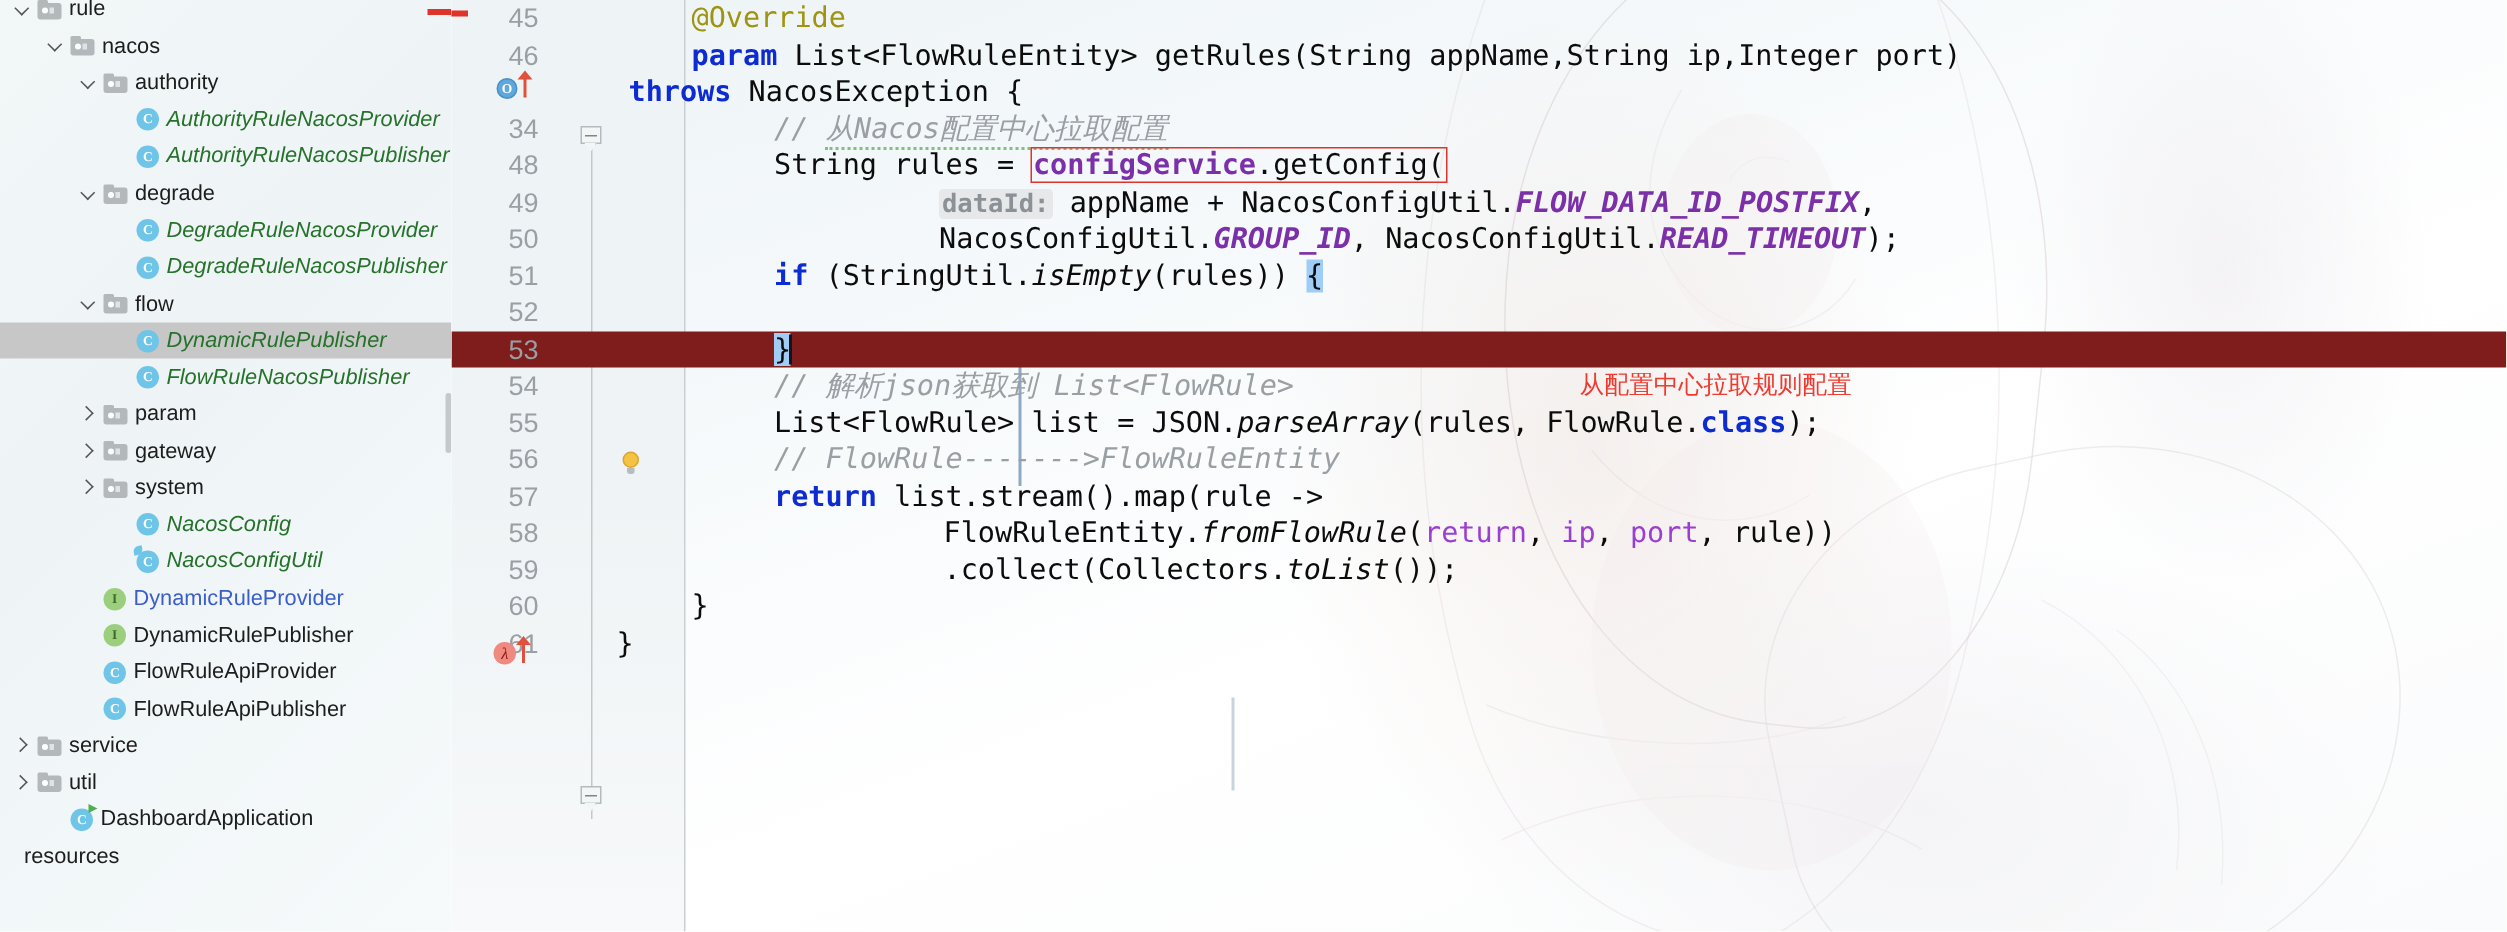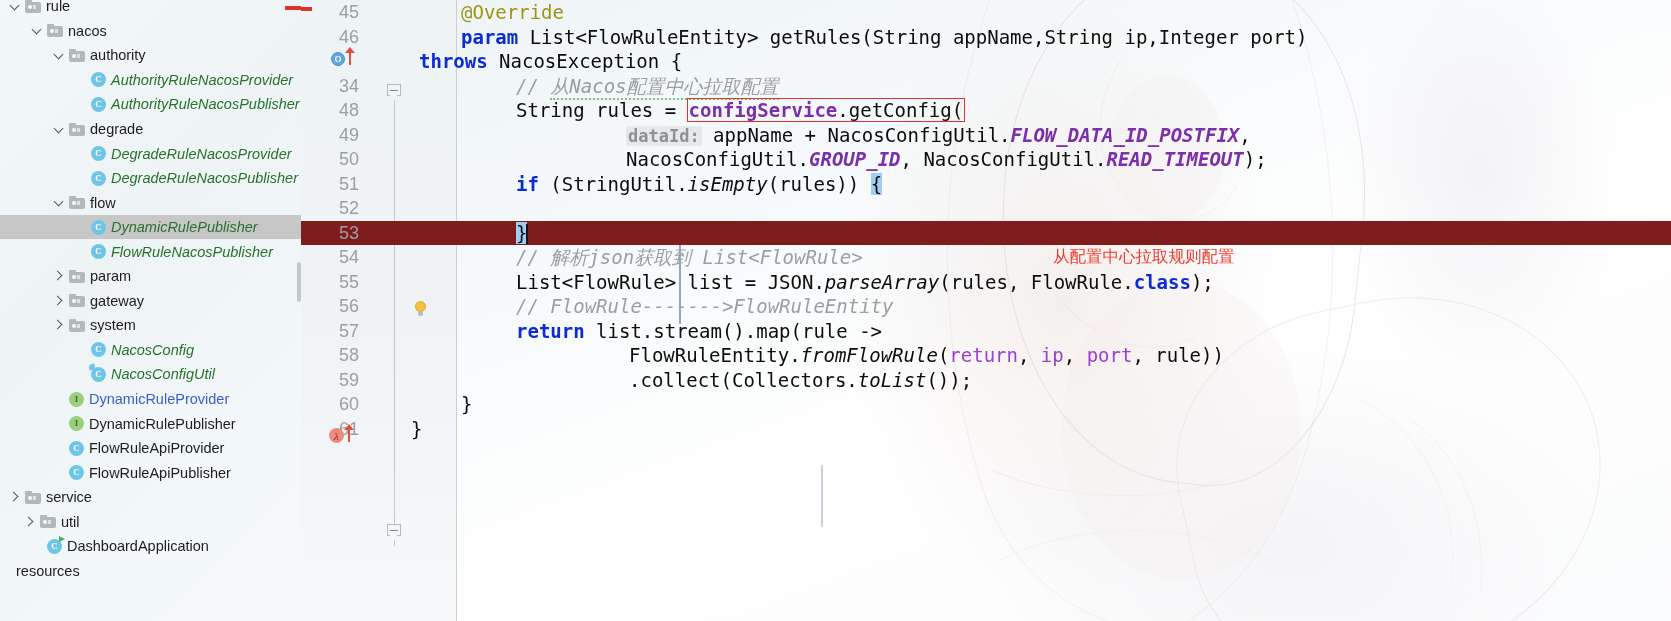--- a/index.html
+++ b/index.html
@@ -418,21 +418,21 @@
         <div class="row" style="padding-left: 9px;">
           <span class="arrow right"></span>
           <span class="ico folder" style="position: relative;">
             <span class="ftab"></span>
             <span class="fbody"></span>
             <span class="fdot"></span>
             <span class="fdot2"></span>
           </span>
           <span class="lbl dark">service</span>
         </div>
-        <div class="row" style="padding-left: 24px;">
+        <div class="row" style="padding-left: 9px;">
           <span class="arrow right"></span>
           <span class="ico folder" style="position: relative;">
             <span class="ftab"></span>
             <span class="fbody"></span>
             <span class="fdot"></span>
             <span class="fdot2"></span>
           </span>
           <span class="lbl dark">util</span>
         </div>
         <div class="row" style="padding-left: 31px;">

